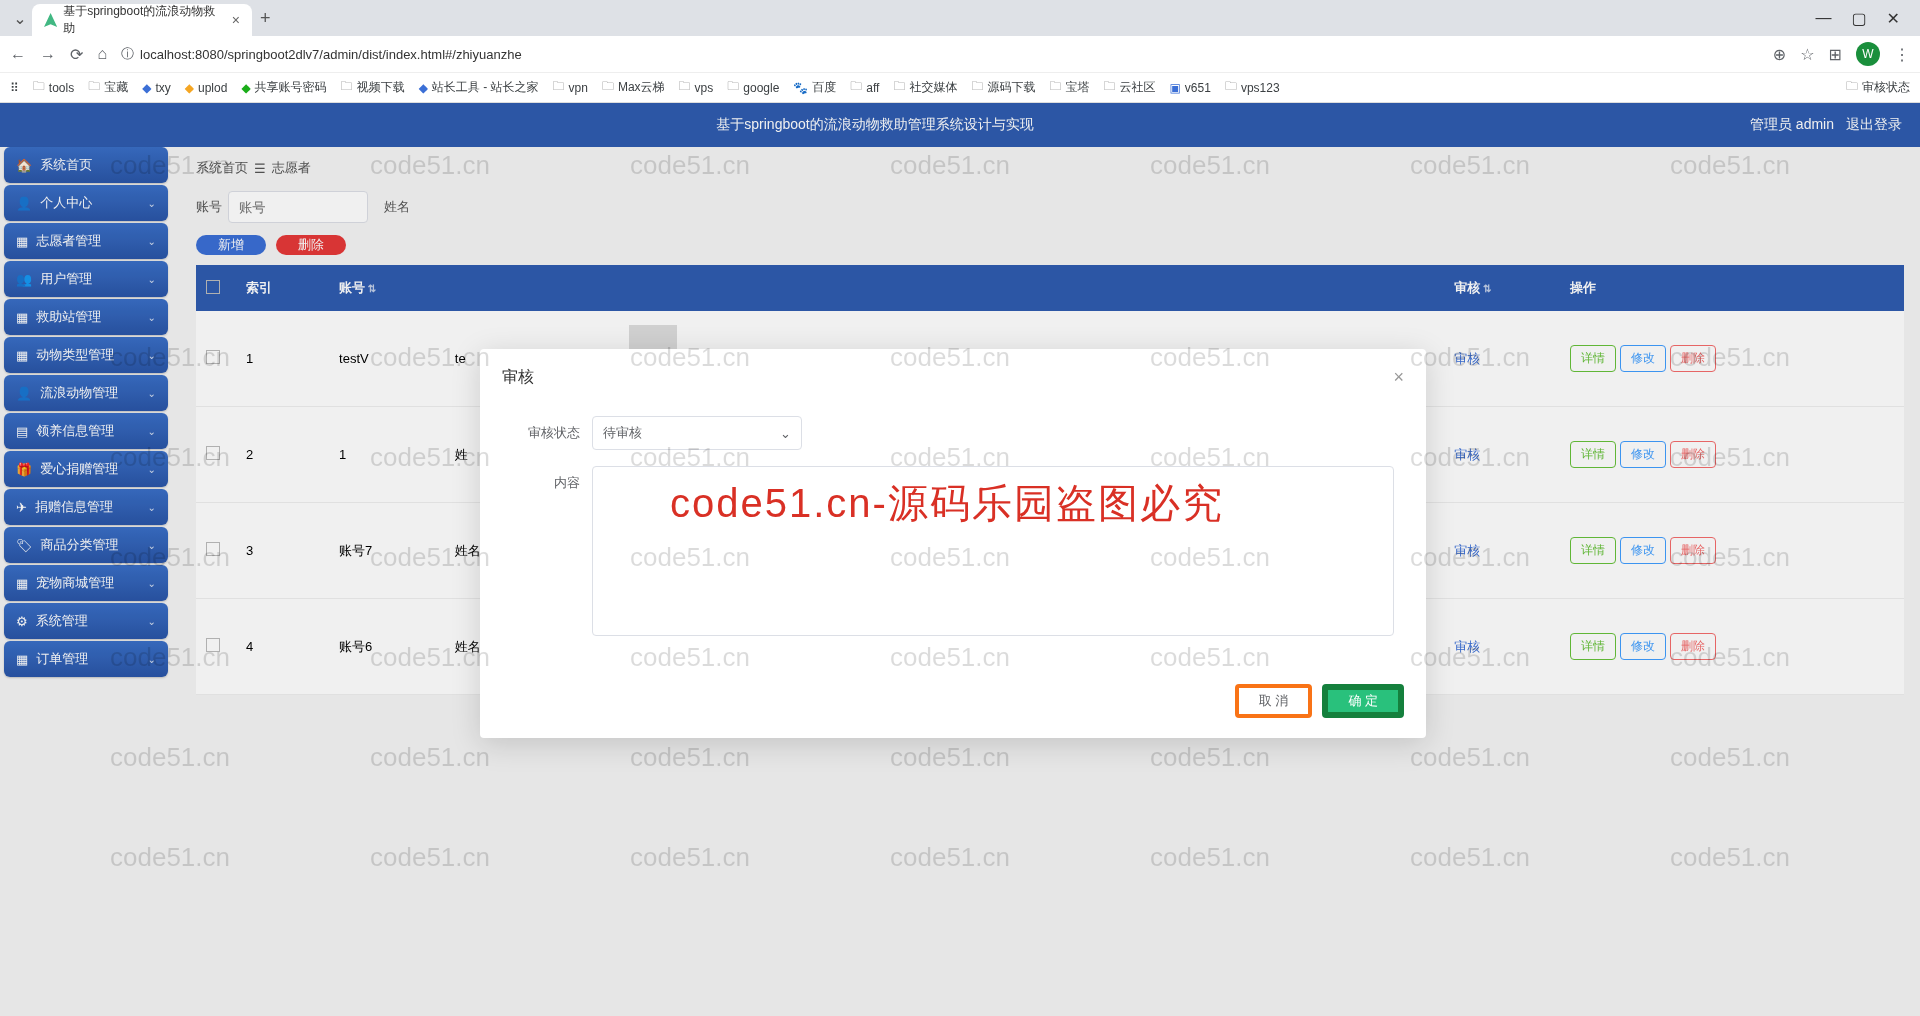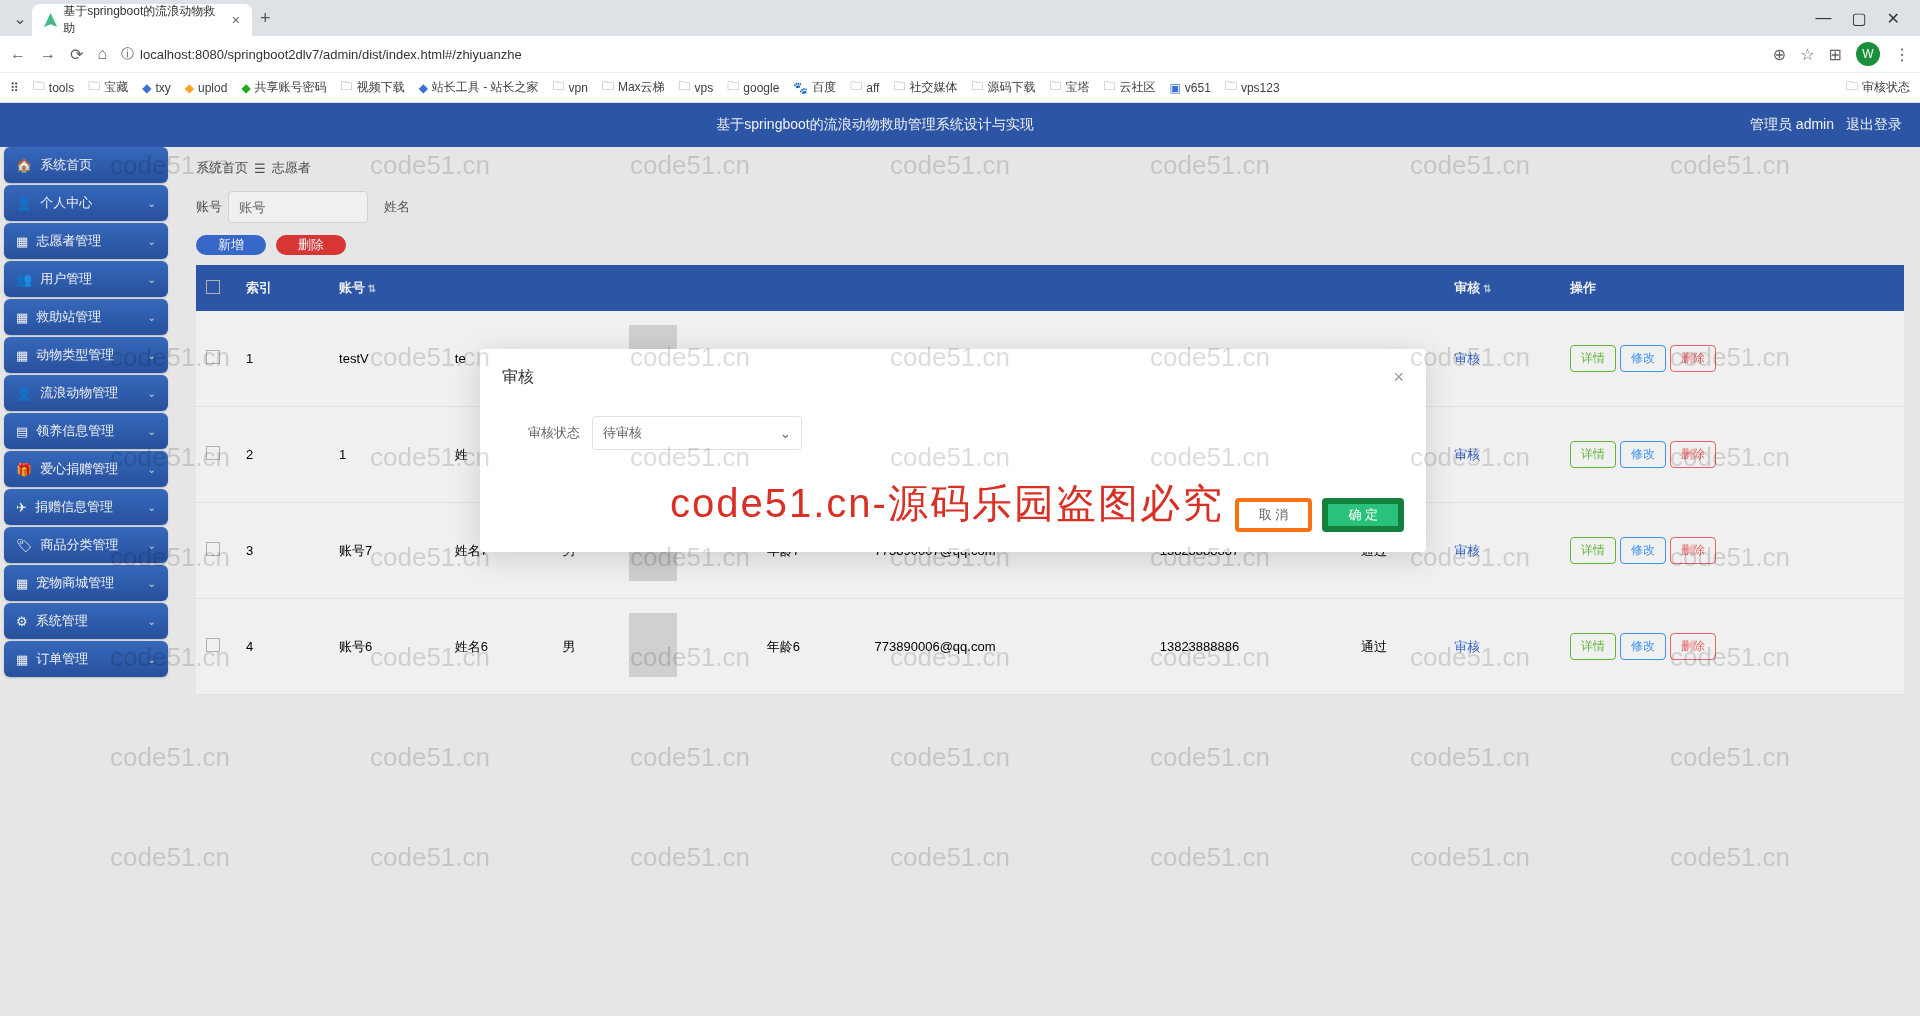--- a/index.html
+++ b/index.html
@@ -386,20 +386,24 @@
       <span class="modal-title">审核</span>
       <span class="modal-close">×</span>
     </div>
     <div class="modal-body">
       <div class="form-row">
         <div class="form-label">审核状态</div>
         <div class="select-box">
           <span>待审核</span>
           <span>⌄</span>
         </div>
+      </div>
+      <div class="form-row">
+        <div class="form-label">内容</div>
+        <textarea class="textarea" style=""></textarea>
       </div>
     </div>
     <div class="modal-foot">
       <button class="btn btn-default">取 消</button>
       <button class="btn btn-primary">确 定</button>
     </div>
   </div>
 </div>
 
 <div class="watermark" id="wm">

